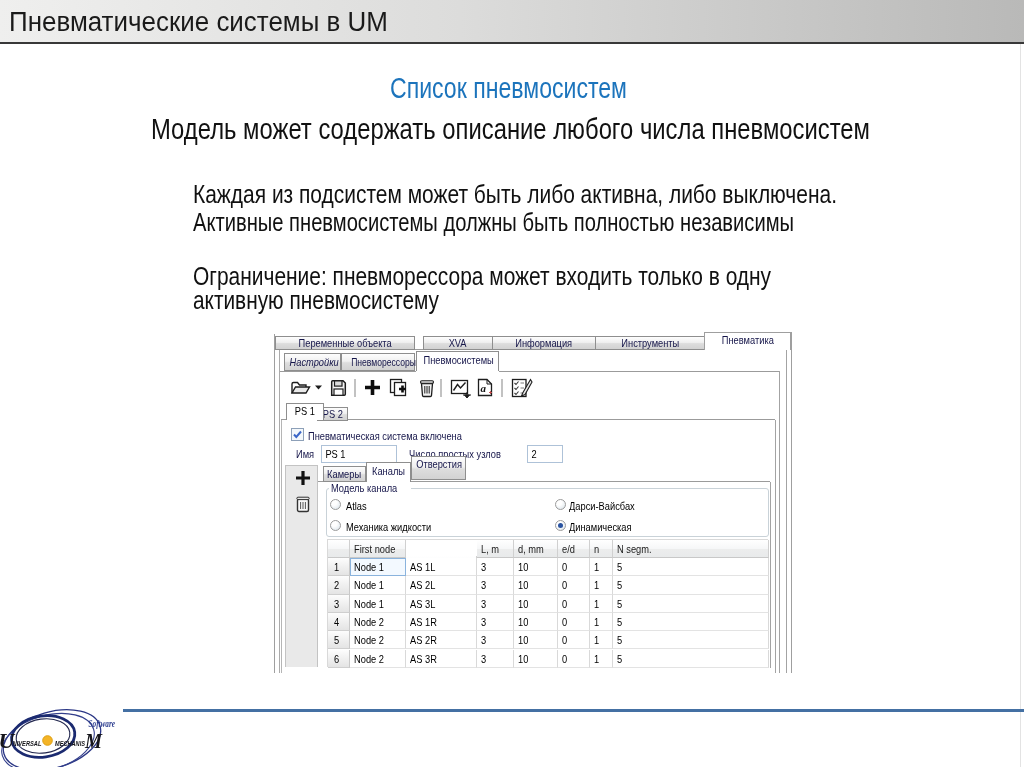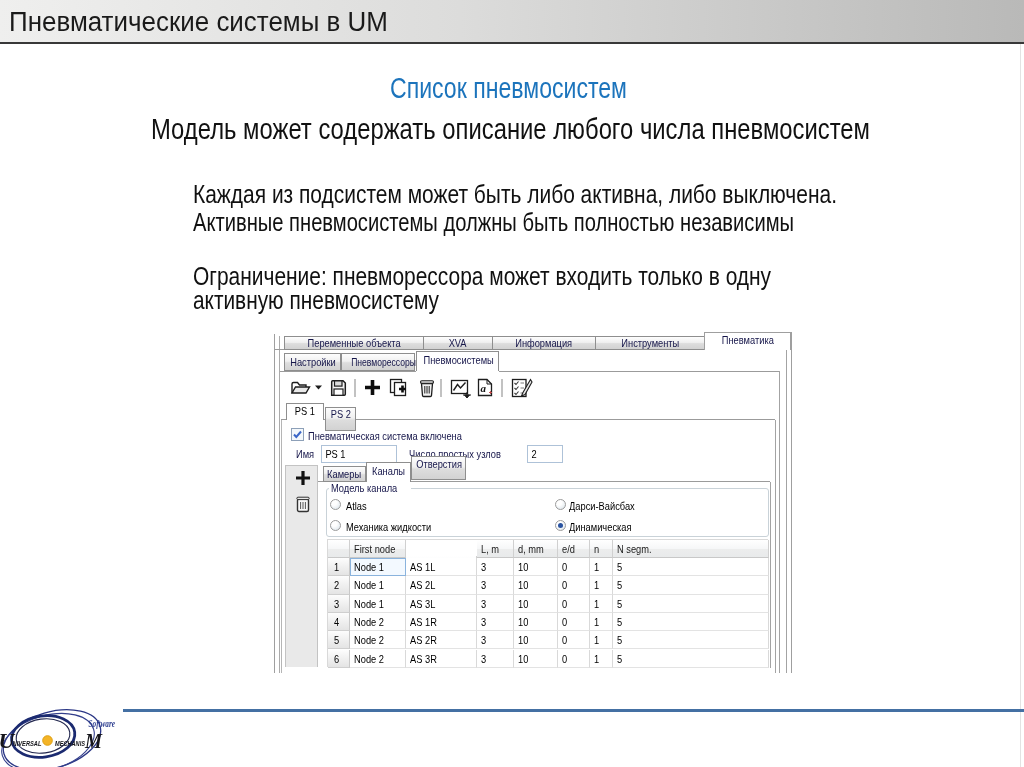--- a/index.html
+++ b/index.html
@@ -64,29 +64,29 @@
   <div class="vl" style="left:1px;top:2px;height:339px;background:#9f9f9f;"></div>
   <div class="vl" style="left:6px;top:4px;height:337px;background:#ababab;"></div>
   <div class="vl" style="left:8px;top:88px;height:253px;background:#b5b5b5;"></div>
   <div class="vl" style="left:518px;top:0px;height:341px;background:#9f9f9f;"></div>
   <div class="vl" style="left:513px;top:18px;height:323px;"></div>
   <div class="vl" style="left:506px;top:39px;height:302px;"></div>
   <div class="vl" style="left:502px;top:88px;height:253px;"></div>
   <div class="vl" style="left:497px;top:150px;height:186px;"></div>
 
   <div class="hl" style="left:2px;top:17px;width:430px;"></div>
-  <div class="tab" style="left:11px;top:4px;width:140px;height:14px;"><span class="tx" style="font-size:11px;line-height:12px;">Переменные объекта</span></div>
+  <div class="tab" style="left:2px;top:4px;width:140px;height:14px;"><span class="tx" style="font-size:11px;line-height:12px;">Переменные объекта</span></div>
   <div class="tab" style="left:150px;top:4px;width:70px;height:14px;"><span class="tx" style="font-size:11px;line-height:12px;">XVA</span></div>
   <div class="tab" style="left:219px;top:4px;width:104px;height:14px;"><span class="tx" style="font-size:11px;line-height:12px;">Информация</span></div>
   <div class="tab" style="left:322px;top:4px;width:110px;height:14px;"><span class="tx" style="font-size:11px;line-height:12px;">Инструменты</span></div>
   <div class="tab active" style="left:431px;top:0px;width:87px;height:18px;border-color:#9f9f9f;"><span class="tx" style="font-size:11px;line-height:15px;">Пневматика</span></div>
 
   <div class="hl" style="left:7px;top:39px;width:136px;"></div>
   <div class="hl" style="left:226px;top:39px;width:280px;"></div>
-  <div class="tab" style="left:11px;top:21px;width:57px;height:18px;"><span class="tx" style="font-size:11px;line-height:16px;">Настройки</span></div>
+  <div class="tab" style="left:11px;top:21px;width:57px;height:18px;font-style:italic;"><span class="tx" style="font-size:11px;line-height:16px;">Настройки</span></div>
   <div class="tab" style="left:68px;top:21px;width:74px;height:18px;"><span class="tx" style="font-size:11px;line-height:16px;transform:scaleX(0.78);">Пневморессоры</span></div>
   <div class="tab active" style="left:143px;top:19px;width:83px;height:20px;"><span class="tx" style="font-size:11px;line-height:16px;">Пневмосистемы</span></div>
 
   <div id="toolbar" style="left:14px;top:44px;width:490px;height:24px;">
       <svg width="490" height="24" viewBox="0 0 490 24" style="left:0;top:0;">
     <g fill="none" stroke="#1d1d1d" stroke-width="1.4">
       <path d="M5 17 V8 Q5 6.5 6.5 6.5 H10.5 L12.5 9 H19 V11"></path>
       <path d="M5 17 L8.5 11 H22.5 L19 17 Z" fill="#e9e9e9"></path>
       <path d="M44.7 19.3 V5.7 Q44.7 4.7 45.7 4.7 H56 L58.3 7 V18.3 Q58.3 19.3 57.3 19.3 Z" fill="#f4f4f4" stroke-width="1.5"></path>
       <rect x="47.5" y="4.9" width="7.5" height="5.2" fill="#dcdcdc" stroke-width="1.2"></rect>
@@ -121,21 +121,21 @@
       <path d="M233.5 7 H237 M233.5 12 H237 M233.5 17 H237" stroke="#7a7a7a" stroke-width="1"></path>
       <path d="M243.5 3.5 L236 16.5 L234.5 20 L238 18.5 L245 6 Z" fill="#e8e8e8" stroke-width="1.1"></path>
     </g>
     <path d="M68 3 V21 M154 3 V21 M215 3 V21" stroke="#9a9a9a" stroke-width="1.2"></path>
   </svg>
     </div>
 
   <div class="hl" style="left:8px;top:87px;width:5px;"></div>
   <div class="hl" style="left:51px;top:87px;width:451px;"></div>
   <div class="tab active" style="left:13px;top:71px;width:38px;height:17px;"><span class="tx" style="font-size:11px;line-height:14px;color:#000;">PS 1</span></div>
-  <div class="tab" style="left:52px;top:75px;width:31px;height:24px;"><span class="tx" style="font-size:11px;line-height:11px;">PS 2</span></div>
+  <div class="tab" style="left:44px;top:75px;width:31px;height:14px;"><span class="tx" style="font-size:11px;line-height:11px;">PS 2</span></div>
 
   <div id="cb" style="left:18px;top:96px;width:13px;height:13px;border:1px solid #8da0b8;background:#f4f8fb;">
     <svg width="11" height="11" viewBox="0 0 11 11" style="left:0;top:0;">
         <path d="M2 5.5 L4.3 8 L9 2.5" stroke="#3b67c8" stroke-width="2" fill="none"></path>
       </svg>
   </div>
   <div class="nw" style="left:35px;top:98px;color:#16164a;"><span class="tx">Пневматическая система включена</span></div>
 
   <div class="nw" style="left:23px;top:116px;color:#16164a;"><span class="tx">Имя</span></div>
   <div class="inp" style="left:48px;top:113px;width:76px;height:18px;"><span class="tx" style="color:#000;padding-left:4px;line-height:17px;">PS 1</span></div>

